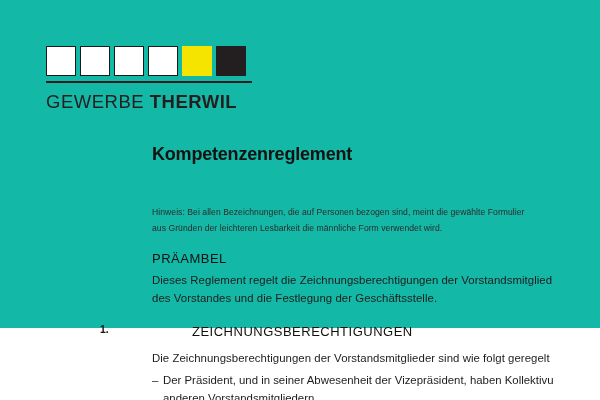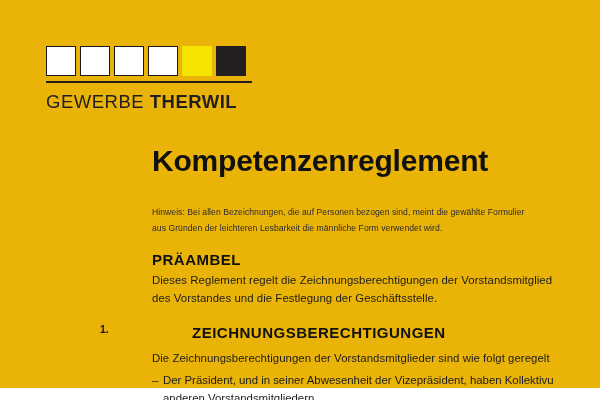--- a/index.html
+++ b/index.html
@@ -13,22 +13,22 @@
     overflow: hidden;
     font-family: "Liberation Sans", sans-serif;
     color: #000000;
     position: relative;
   }
 
   .page {
     position: absolute;
     left: 0; top: 0;
     width: 600px;
-    height: 388px;
-    background: #eab308;
+    height: 328px;
+    background: #14b8a6;
   }
 
   
   .logo-block {
     position: absolute;
     left: 46px;
     top: 46px;
     width: 220px;
   }
   .logo-squares {
@@ -64,42 +64,42 @@
     white-space: nowrap;
   }
   .logo-wordmark .w-light { font-weight: 400; }
   .logo-wordmark .w-bold { font-weight: 700; }
 
   
   .doc-title {
     position: absolute;
     left: 152px;
     top: 144px;
-    font-size: 30px;
+    font-size: 18px;
     font-weight: 700;
     letter-spacing: -0.2px;
     color: #111111;
     white-space: nowrap;
   }
 
   .hinweis {
     position: absolute;
     left: 152px;
     top: 205px;
     width: 470px;
     font-size: 8.6px;
     line-height: 1.85;
     color: #2b2b2b;
     letter-spacing: 0.05px;
   }
 
   .section-heading {
     position: absolute;
-    font-size: 15px;
-    font-weight: 700;
+    font-size: 13px;
+    font-weight: 400;
     letter-spacing: 0.5px;
     color: #111111;
     white-space: nowrap;
     text-align: right;
   }
   .praeambel-heading {
     left: 152px;
     top: 251px;
   }
 

